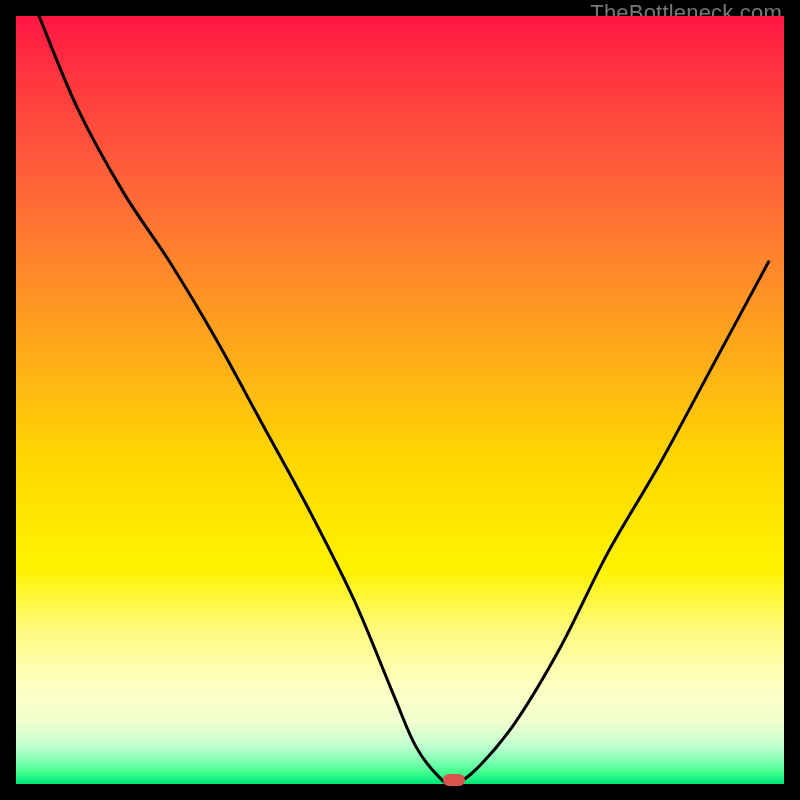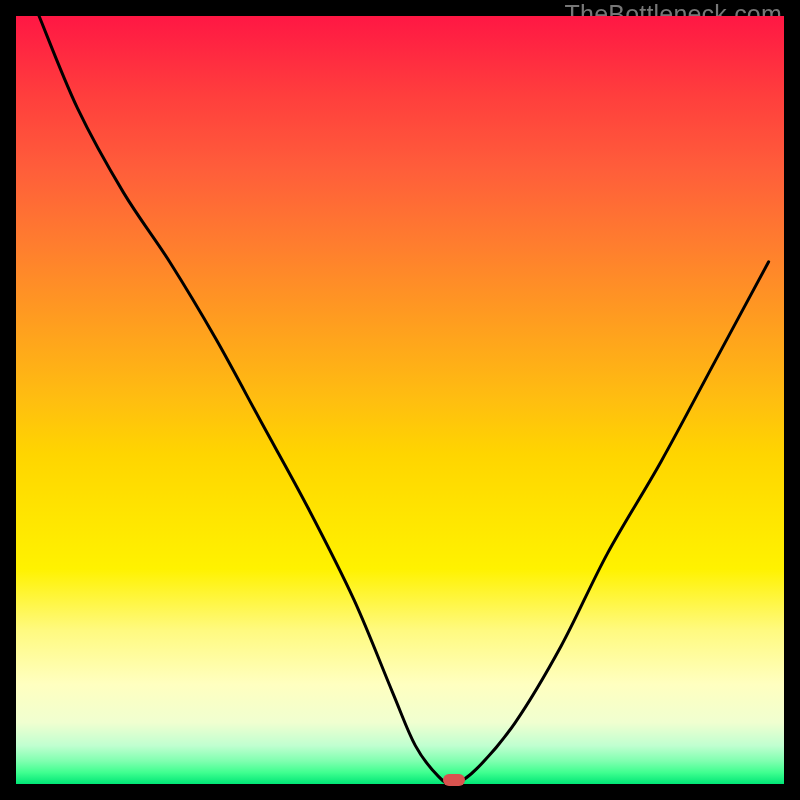--- a/index.html
+++ b/index.html
@@ -39,21 +39,21 @@
       #80ffb0 97%,
       #40ff90 98.5%,
       #00e676 100%
     );
   }
   .watermark {
     position: absolute;
     top: 0px;
     right: 18px;
     font-family: Arial, Helvetica, sans-serif;
-    font-size: 25px;
+    font-size: 22px;
     font-weight: 500;
     color: #777;
     letter-spacing: 0.2px;
   }
   svg.curve {
     position: absolute;
     left: 0;
     top: 0;
     width: 768px;
     height: 768px;

